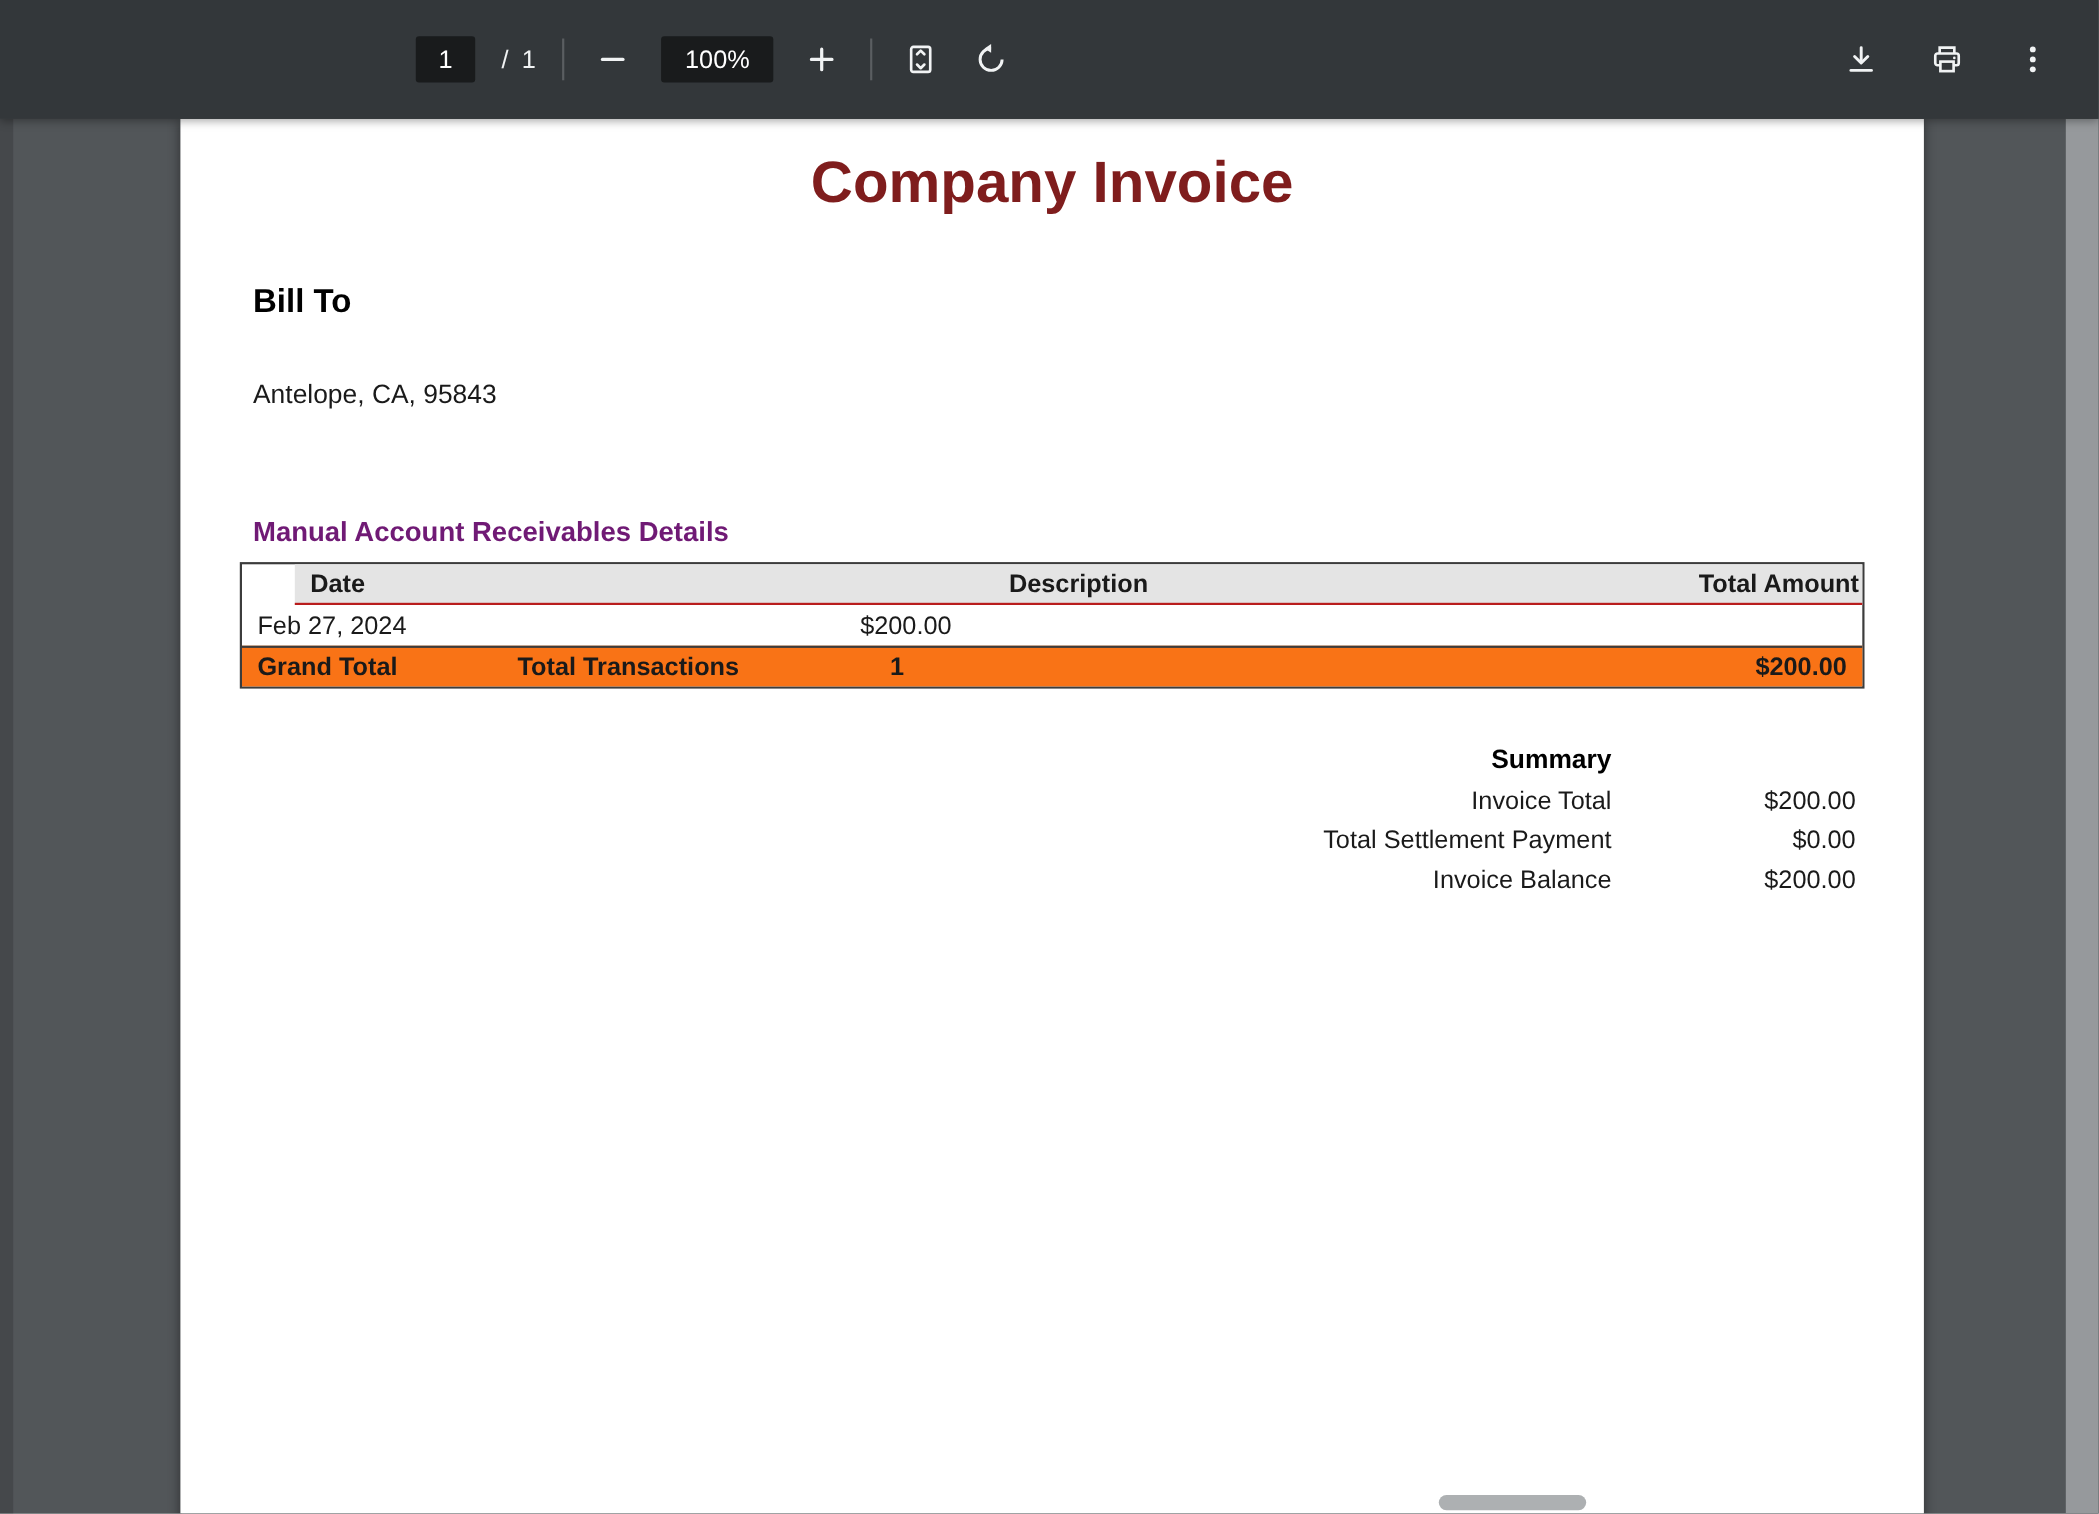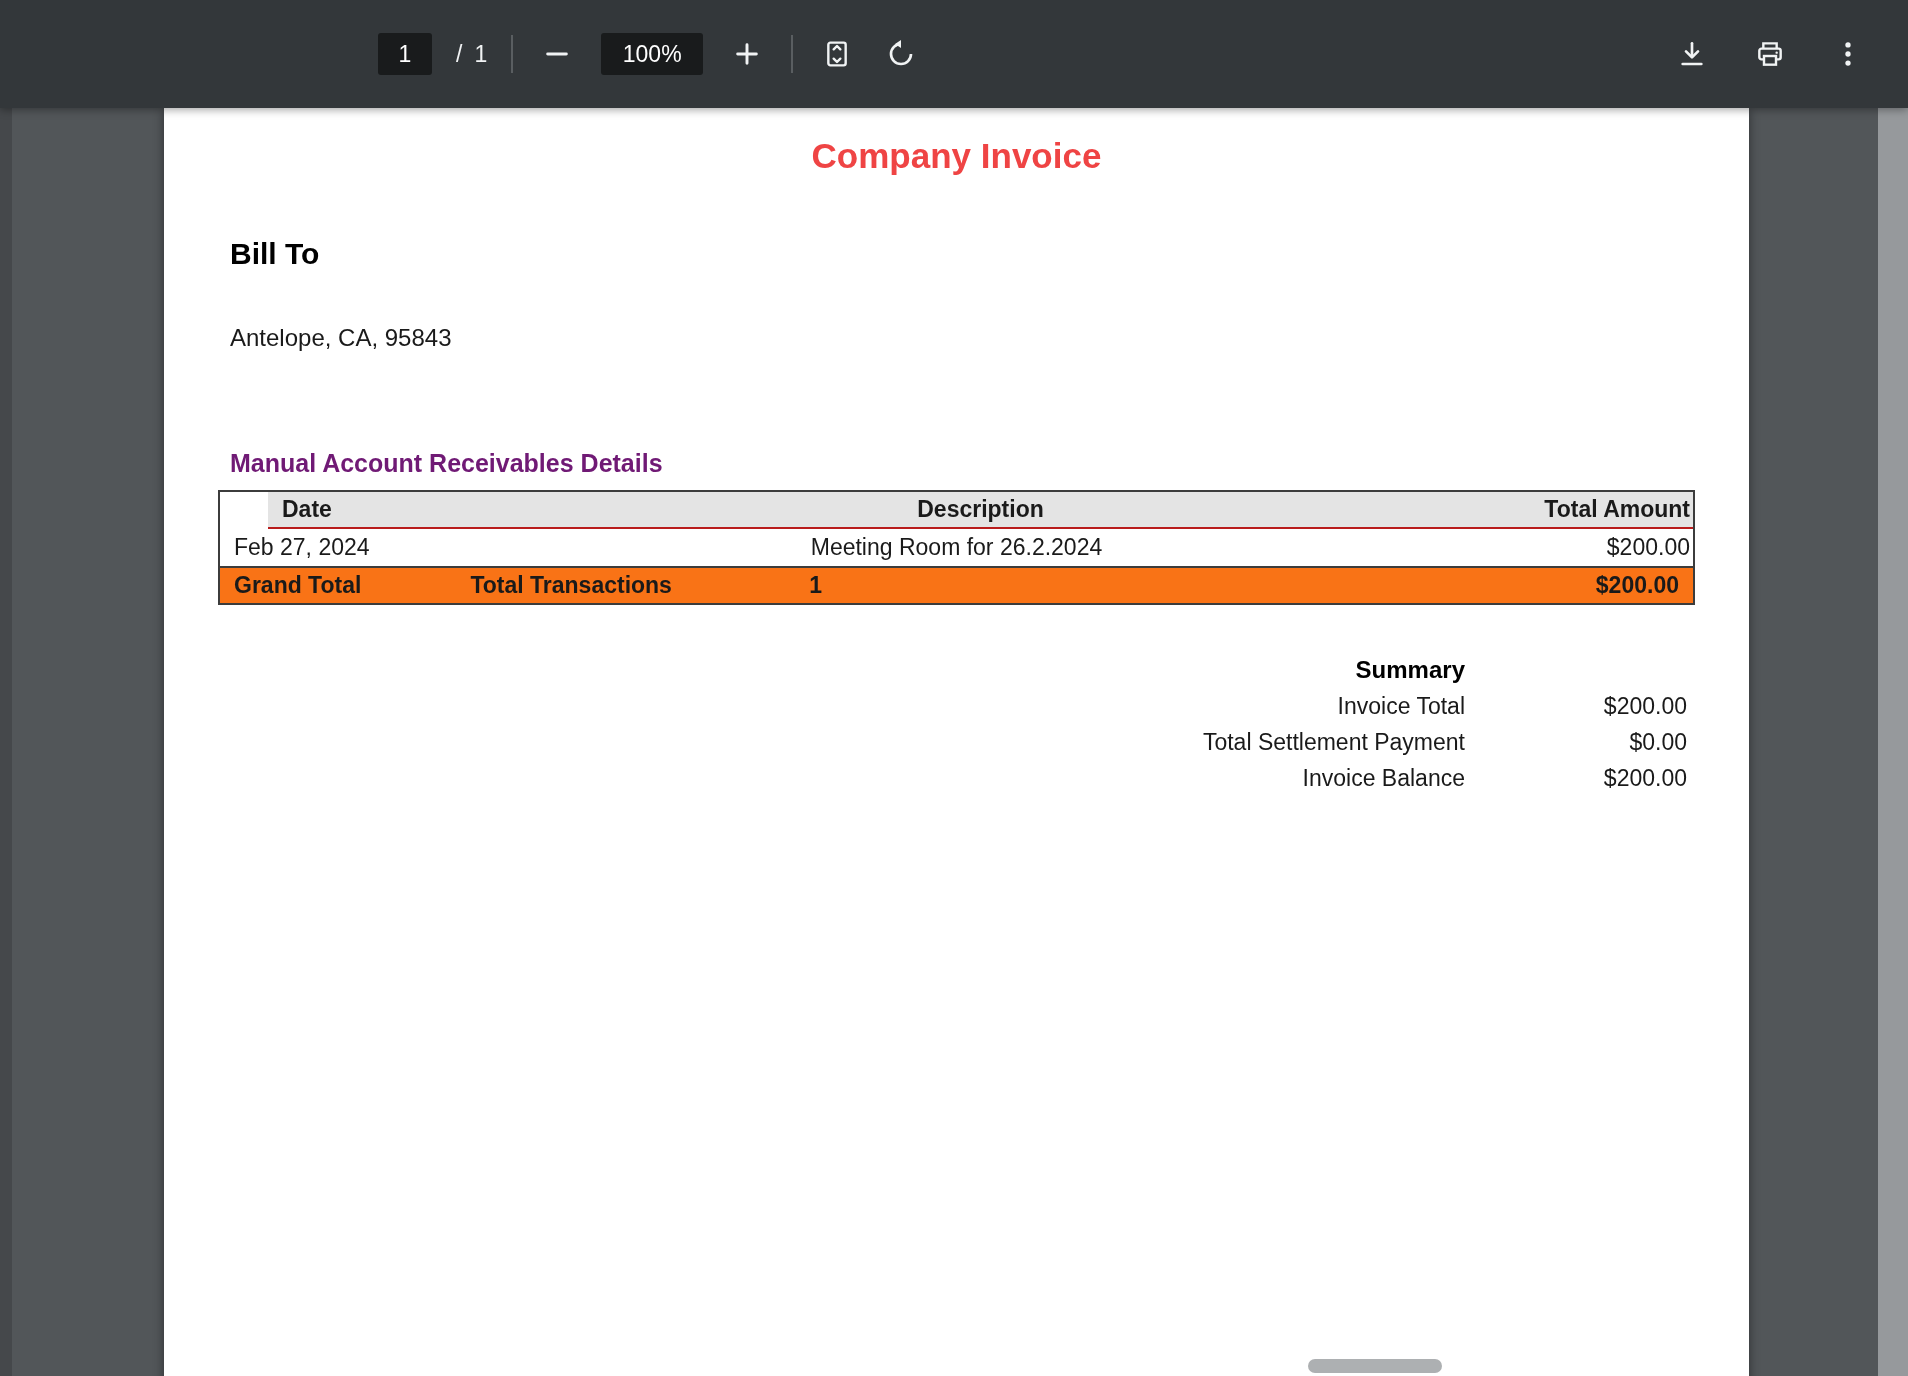--- a/index.html
+++ b/index.html
@@ -70,21 +70,21 @@
     background:#96999C;
   }
   .hscroll {
     position:absolute; left:1308px; bottom:3px; width:134px; height:14px;
     border-radius:7px; background:#ADB0B2;
   }
 
   
   .doc-title {
     margin-top:28px; text-align:center;
-    font-size:35px; font-weight:bold; color:#ef4444;
+    font-size:53px; font-weight:bold; color:#7f1d1d;
   }
   .billto { margin:60px 66px 0; }
   .billto h2 { font-size:30px; font-weight:bold; line-height:36px; color:#000; }
   .billto .name { font-size:24px; line-height:28px; margin-top:12px; }
   .billto .addr { font-size:24px; line-height:28px; margin-top:52px; }
 
   .details { margin:96px 54px 0; }
   .details h3 {
     font-size:25px; font-weight:bold; line-height:30px;
     margin-left:12px; margin-bottom:12px; color:#701a75;
@@ -207,21 +207,20 @@
     <div class="details">
       <h3>Manual Account Receivables Details</h3>
       <div class="inv-table">
         <div class="t-row t-header">
           <div class="c-date">Date</div>
           <div class="c-desc">Description</div>
           <div class="c-amt">Total Amount</div>
         </div>
         <div class="t-row">
           <div class="c-date">Feb 27, 2024</div>
-          <div class="c-desc">Meeting Room for 26.2.2024</div>
           <div class="c-amt">$200.00</div>
         </div>
         <div class="t-row t-grand">
           <div class="g-label">Grand Total</div>
           <div class="g-trans">Total Transactions</div>
           <div class="g-count">1</div>
           <div class="g-amt">$200.00</div>
         </div>
       </div>
     </div>

